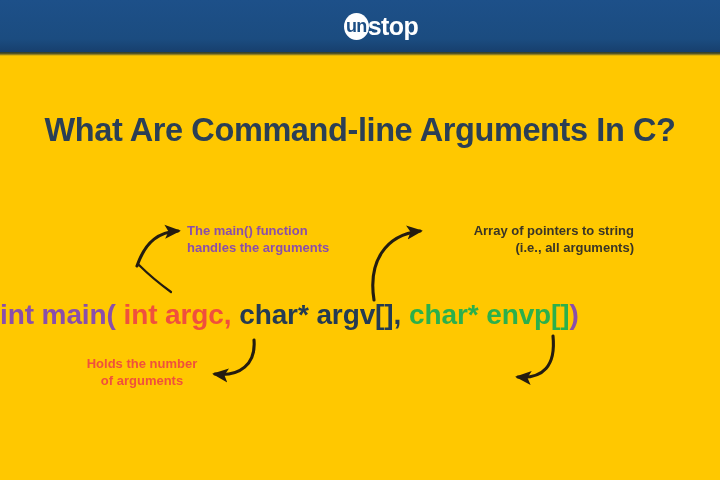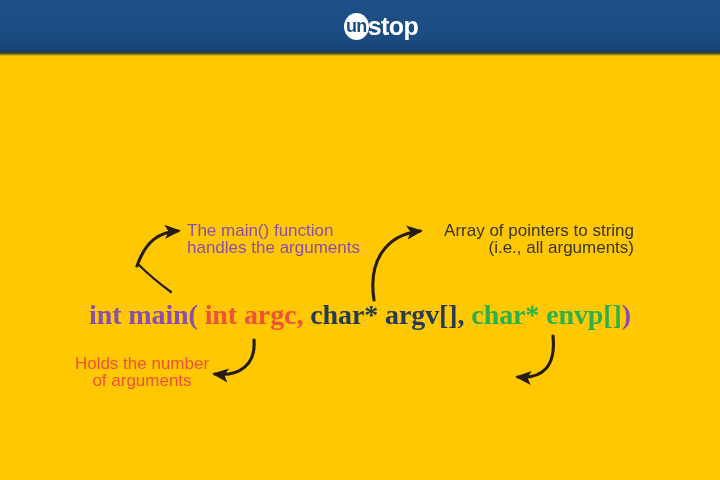--- a/index.html
+++ b/index.html
@@ -80,38 +80,38 @@
     letter-spacing: -0.4px;
     white-space: nowrap;
   }
 
   
   .code-line {
     position: absolute;
     left: 0;
     top: 299px;
     width: 720px;
-    text-align: center;
-    font-family: Liberation Serif, serif;
+    text-align: left;
+    font-family: Liberation Sans, sans-serif;
     font-size: 28px;
     font-weight: bold;
     letter-spacing: -0.1px;
     white-space: nowrap;
   }
   .tok { display: inline; }
   .tok-purple { color: #8a4faa; }
   .tok-red    { color: #f0503c; }
   .tok-navy   { color: #243b52; }
   .tok-green  { color: #2bb04b; }
 
   
   .annot {
     position: absolute;
-    font-size: 17px;
-    font-weight: normal;
+    font-size: 13px;
+    font-weight: bold;
     line-height: 17px;
     white-space: pre-line;
   }
   .annot-main {
     left: 187px;
     top: 222px;
     color: #8a4faa;
     text-align: left;
   }
   .annot-argv {
@@ -151,20 +151,21 @@
 <div id="canvas">
 
   <div class="header">
     <div class="logo">
       <span class="logo-badge">un</span>
       <span class="logo-word">stop</span>
     </div>
   </div>
   <div class="header-rule"></div>
 
+  <div class="title">What Are Command-line Arguments In C?</div>
 
   <svg class="arrows" viewBox="0 0 720 480" xmlns="http://www.w3.org/2000/svg">
     <defs>
       <marker id="ah" viewBox="0 0 10 10" refX="8.2" refY="5" markerWidth="5.2" markerHeight="5.2" orient="auto-start-reverse">
         <path d="M 0 0.6 L 10 5 L 0 9.4 L 2.3 5 Z" fill="#241c10"></path>
       </marker>
     </defs>
 
     <g>
       <path d="M 137,266 C 146,240 160,232 178,231" fill="none" stroke="#241c10" stroke-width="3.1" stroke-linecap="round" marker-end="url(#ah)"></path>

